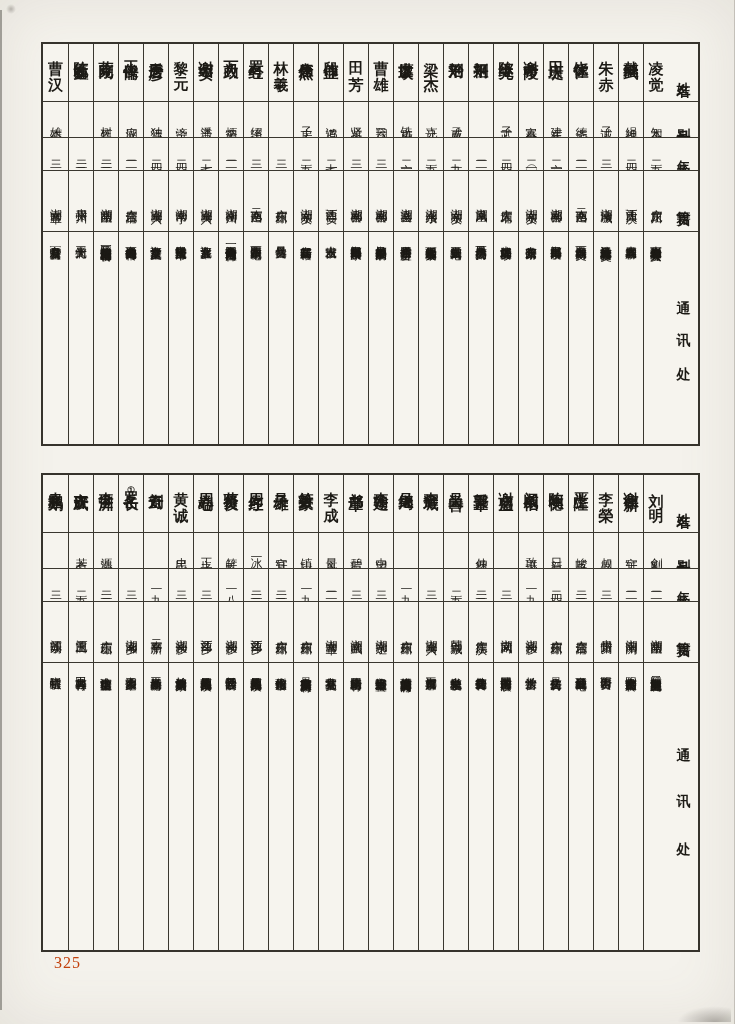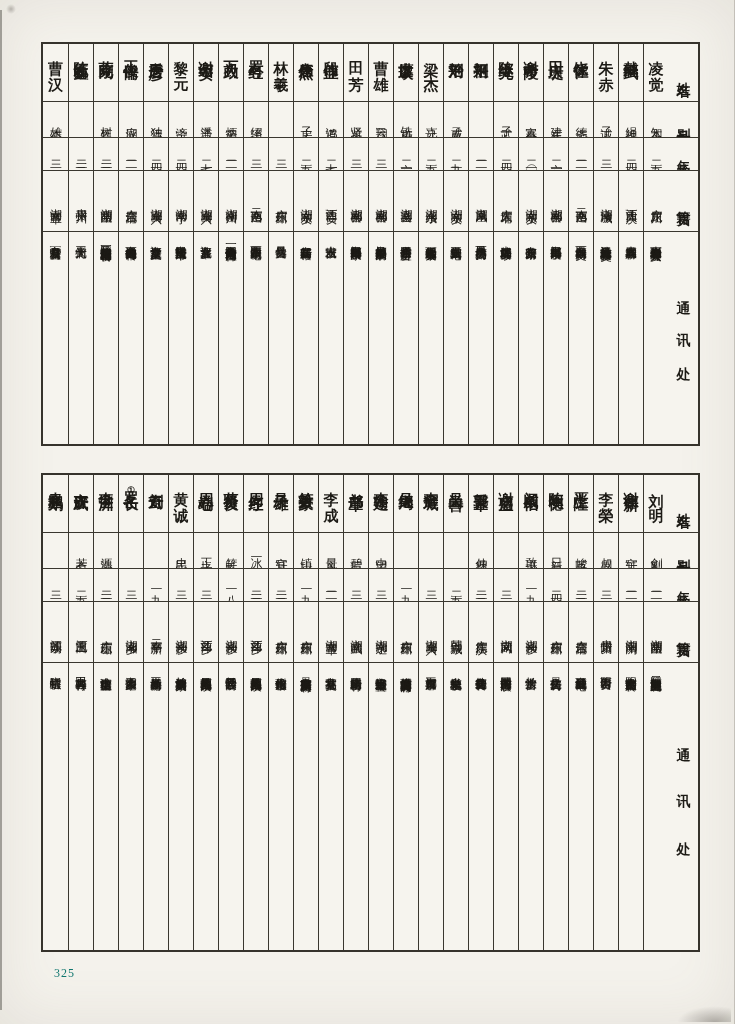--- a/index.html
+++ b/index.html
@@ -65,21 +65,21 @@
   .h-name{letter-spacing:.85em;}
   .h-alias{letter-spacing:.22em;}
   .h-age{letter-spacing:.02em;font-size:13px !important;}
   .h-native{letter-spacing:1.0em;}
   #table-0 .h-addr{letter-spacing:2.4em;}
   #table-1 .h-addr{letter-spacing:3.4em;}
   .header-col .cell{align-items:center;padding-top:0;}
 
   .page-num{
     position:absolute;left:54px;top:954px;
-    font-size:12px;letter-spacing:1px;color:#0f766e;margin-top:12px;
+    font-size:16px;letter-spacing:1px;color:#c2410c;
   }
 </style>
 </head>
 <body>
 
 <div class="sheet">
 
   <div class="edge-left"></div>
   <div class="edge-right"></div>
   <div class="smudge-br"></div>

